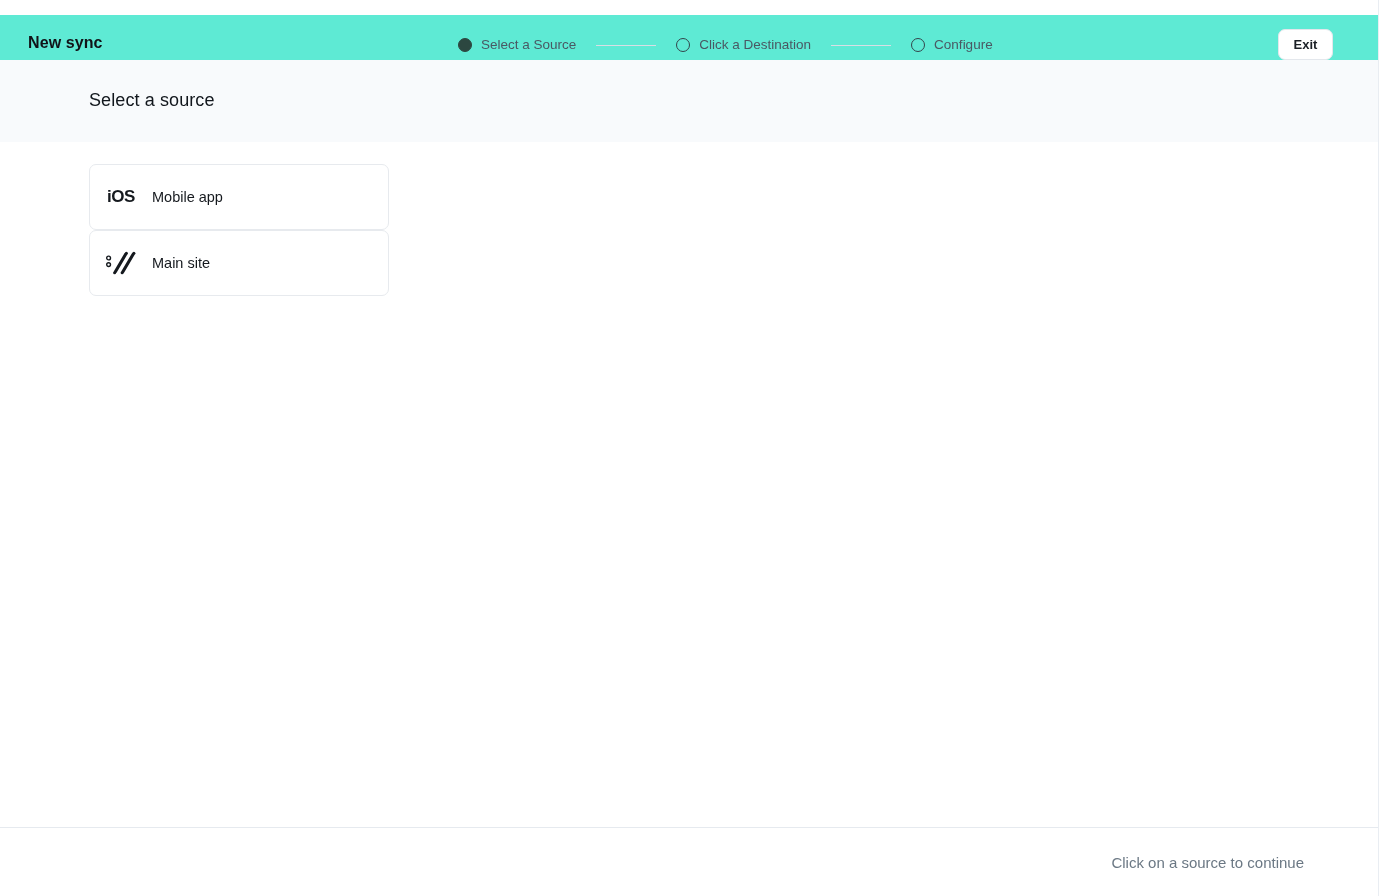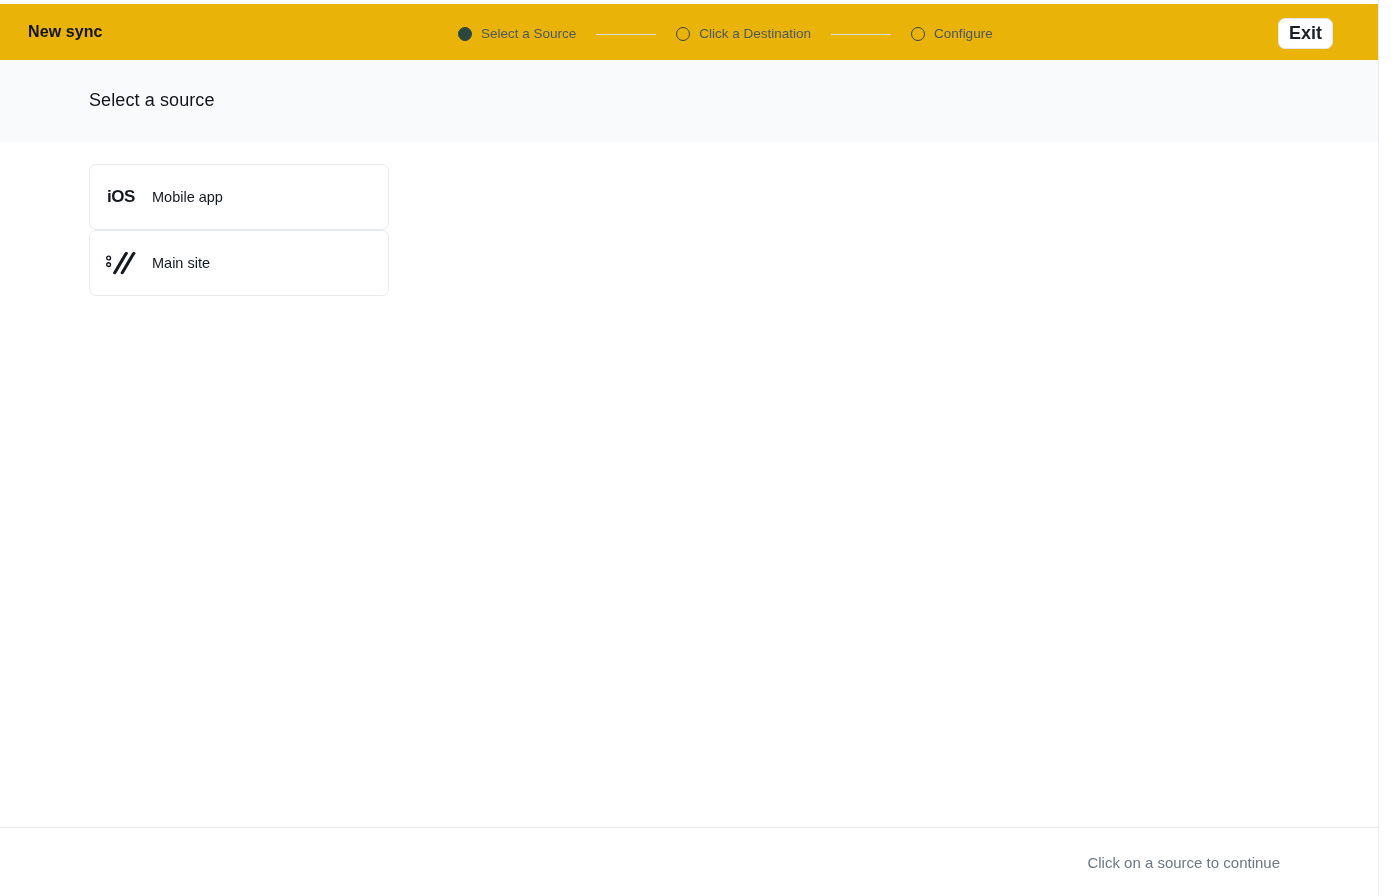--- a/index.html
+++ b/index.html
@@ -28,25 +28,25 @@
     width: 17px;
     height: 896px;
     background: #ffffff;
     border-left: 1px solid #e9edf2;
     z-index: 5;
   }
 
   
   .topbar {
     position: absolute;
-    top: 4px;
+    top: 15px;
     left: 0;
     width: 1378px;
     height: 59px;
-    background: #eab308;
+    background: #5eead4;
     border-bottom: 1px solid #e6eaef;
     display: flex;
     align-items: center;
   }
 
   .topbar-title {
     position: absolute;
     left: 28px;
     top: 19px;
     font-size: 16px;
@@ -109,21 +109,21 @@
   .exit-button {
     position: absolute;
     right: 45px;
     top: 14px;
     width: 55px;
     height: 31px;
     border: 1px solid #e3e7ec;
     border-radius: 7px;
     background: #ffffff;
     font-family: "Liberation Sans", sans-serif;
-    font-size: 18px;
+    font-size: 13px;
     font-weight: bold;
     color: #1b2026;
     cursor: pointer;
     display: flex;
     align-items: center;
     justify-content: center;
   }
 
   
   .subheader {
@@ -206,21 +206,21 @@
     background: #ffffff;
     border-top: 1px solid #e6eaef;
     display: flex;
     align-items: center;
     justify-content: flex-end;
   }
 
   .footer-hint {
     font-size: 15px;
     color: #6b7884;
-    margin-right: 98px;
+    margin-right: 74px;
   }
 </style>
 </head>
 <body>
 
 <div id="app">
 
   <div class="topbar">
     <div class="topbar-title">New sync</div>
 

